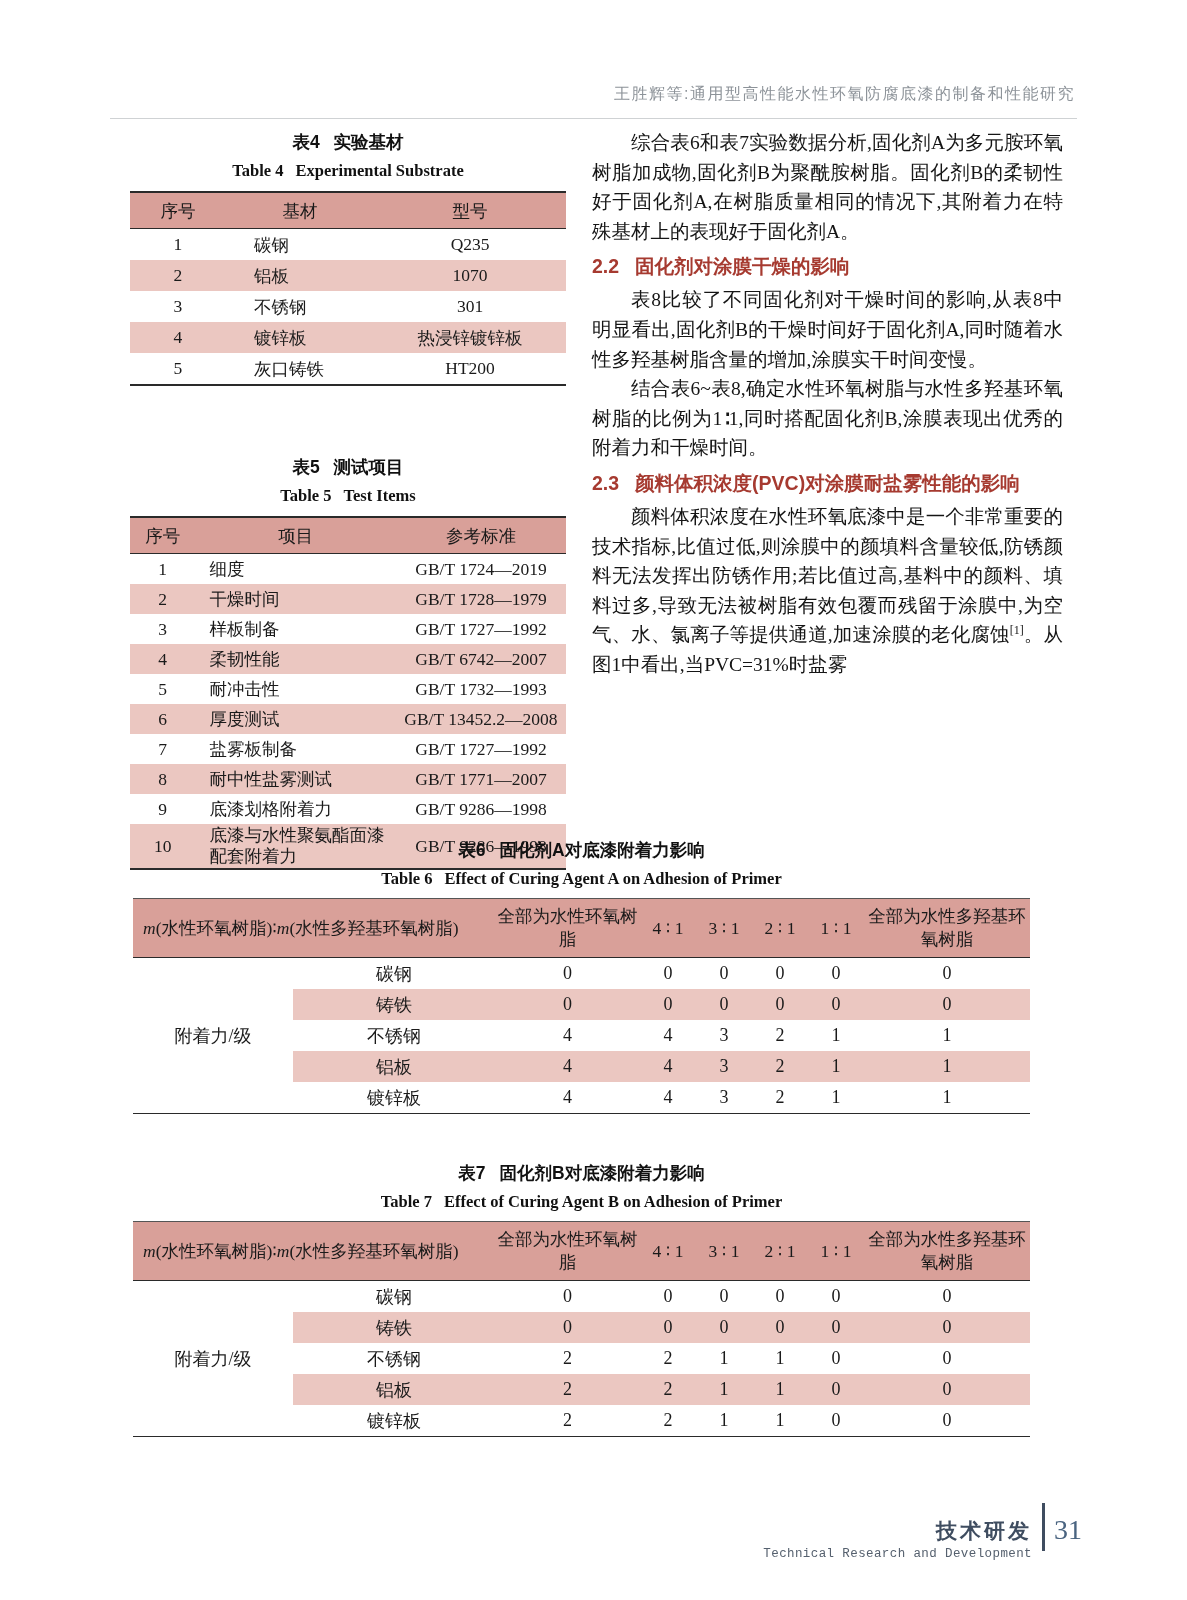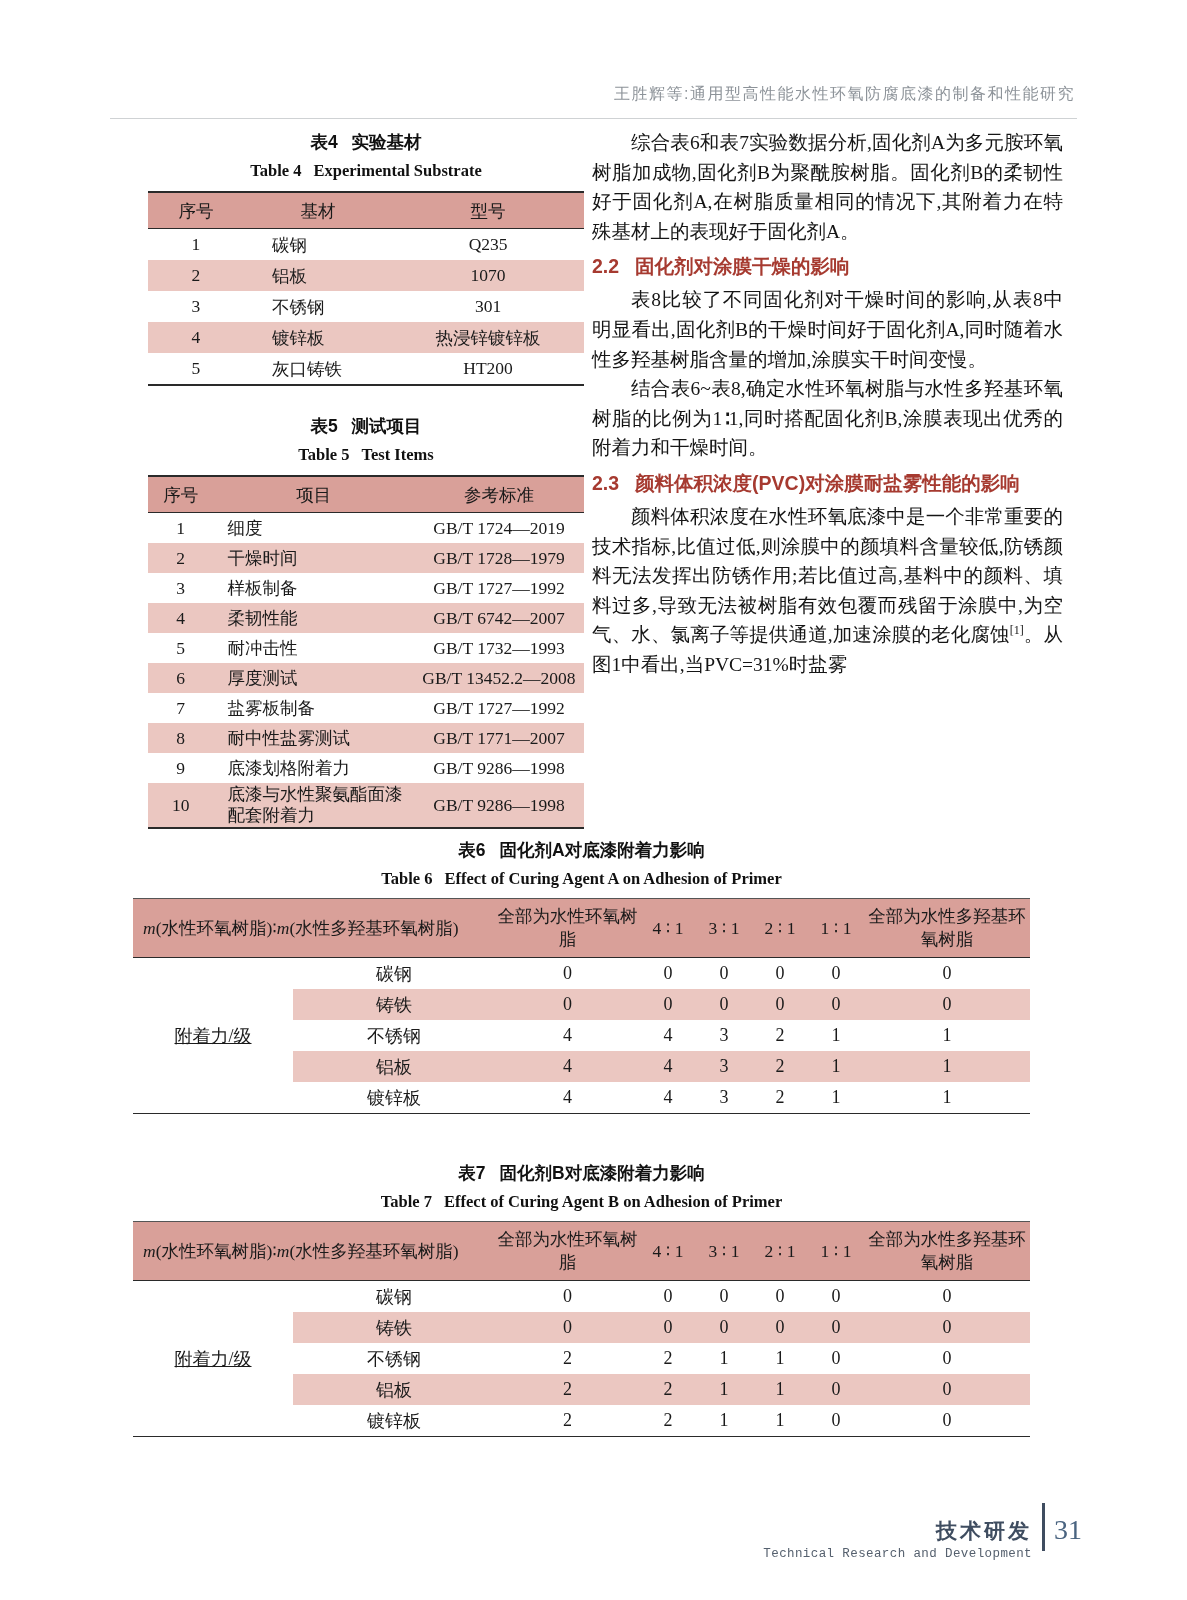--- a/index.html
+++ b/index.html
@@ -8,21 +8,21 @@
     font-family:"Liberation Serif","DejaVu Serif",serif;color:#1a1a1a;overflow:hidden;
   }
   
   .running-header{
     position:absolute;top:84px;right:112px;
     font-family:"Liberation Sans","DejaVu Sans",sans-serif;
     font-size:16px;color:#8d9399;letter-spacing:1.5px;
   }
   .header-rule{position:absolute;top:118px;left:110px;width:967px;border-top:1.5px solid #cfd2d4;}
   
-  .col-left{position:absolute;left:148px;top:130px;width:436px;}
+  .col-left{position:absolute;left:130px;top:130px;width:436px;}
   .col-right{position:absolute;left:592px;top:128px;width:471px;}
   
   .tbl-title-zh{
     text-align:center;font-family:"Liberation Sans","DejaVu Sans",sans-serif;
     font-weight:bold;font-size:17.5px;color:#111;
   }
   .tbl-title-zh .t2{margin-left:14px;}
   .tbl-title-en{text-align:center;font-weight:bold;font-size:16.5px;margin-top:7px;color:#111;}
   .tbl-title-en .t2{margin-left:12px;}
   
@@ -33,21 +33,21 @@
   }
   table.data th{
     background:#d9a099;font-weight:normal;height:33px;
     border-bottom:1.5px solid #2a2a2a;text-align:center;
   }
   table.data td{text-align:center;height:28px;}
   table.t4 td{height:29px;}
   table.t4 td.item,table.t5 td.item{text-align:left;padding-left:28px;}
   table.t5 td.item{padding-left:14px;}
   tr.stripe td{background:#ebc7c1;}
-  .t5-wrap{margin-top:28px;}
+  .t5-wrap{margin-top:69px;}
   td.tall{height:46px;line-height:21px;}
   
   .body-p{
     margin:0;text-indent:2em;text-align:justify;
     font-size:19.5px;line-height:29.6px;color:#151515;
   }
   .sec{
     margin:5px 0 4px 0;font-family:"Liberation Sans","DejaVu Sans",sans-serif;
     font-weight:bold;font-size:19.5px;color:#a63a30;line-height:30px;
   }
@@ -60,21 +60,21 @@
     width:897px;border-collapse:collapse;table-layout:fixed;
     margin-top:9px;border-top:1px solid #555;border-bottom:1.5px solid #2a2a2a;
     font-size:17.5px;
   }
   table.big th{
     background:#d9a099;font-weight:normal;height:58px;
     border-bottom:1.5px solid #2a2a2a;text-align:center;line-height:23px;padding:0 2px;
   }
   table.big th.ratio{text-align:left;padding-left:10px;}
   table.big td{text-align:center;height:29px;font-size:18px;}
-  table.big td.grp{background:#ffffff;text-decoration:underline;}
+  table.big td.grp{background:#ffffff;}
   .it{font-style:italic;}
   
   .footer{position:absolute;top:1492px;right:105px;display:flex;align-items:center;}
   .footer-text{display:flex;flex-direction:column;align-items:flex-end;margin-top:25px;}
   .footer-cn{
     font-family:"Liberation Sans","DejaVu Sans",sans-serif;font-weight:bold;
     font-size:21px;color:#3f4d60;letter-spacing:3px;
   }
   .footer-en{font-size:12.5px;color:#55606e;margin-top:2px;letter-spacing:0.4px;font-family:Liberation Mono, monospace;}
   .footer-bar{width:3px;height:48px;background:#3f4d60;margin:0 9px 0 10px;}

